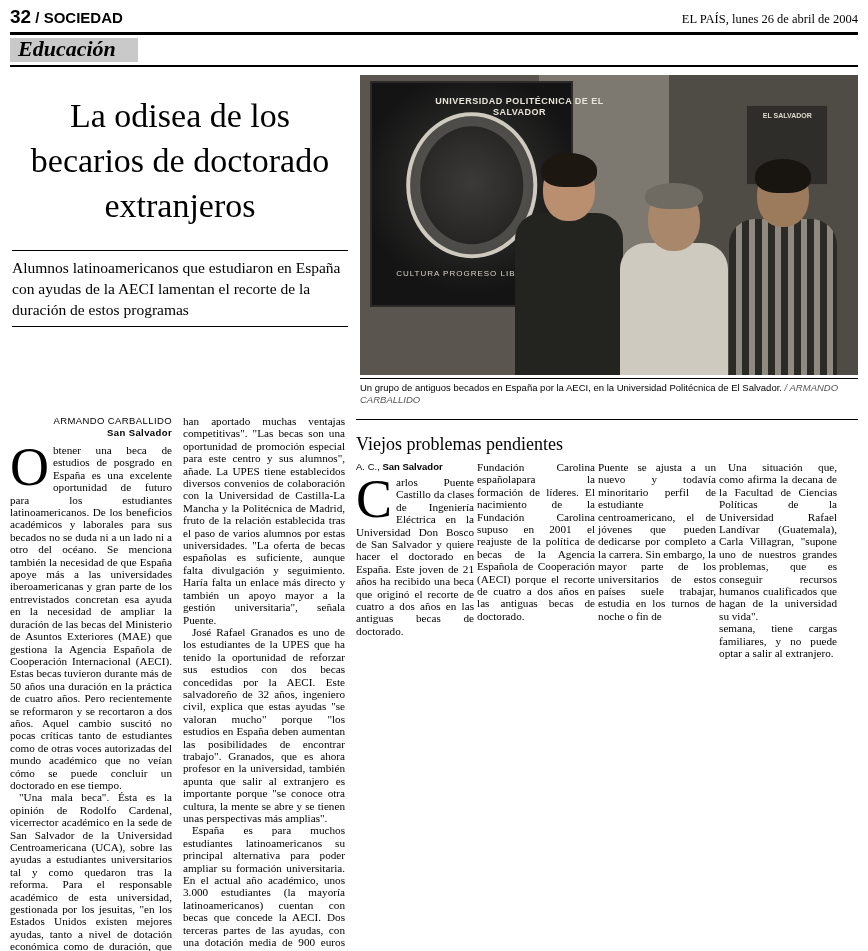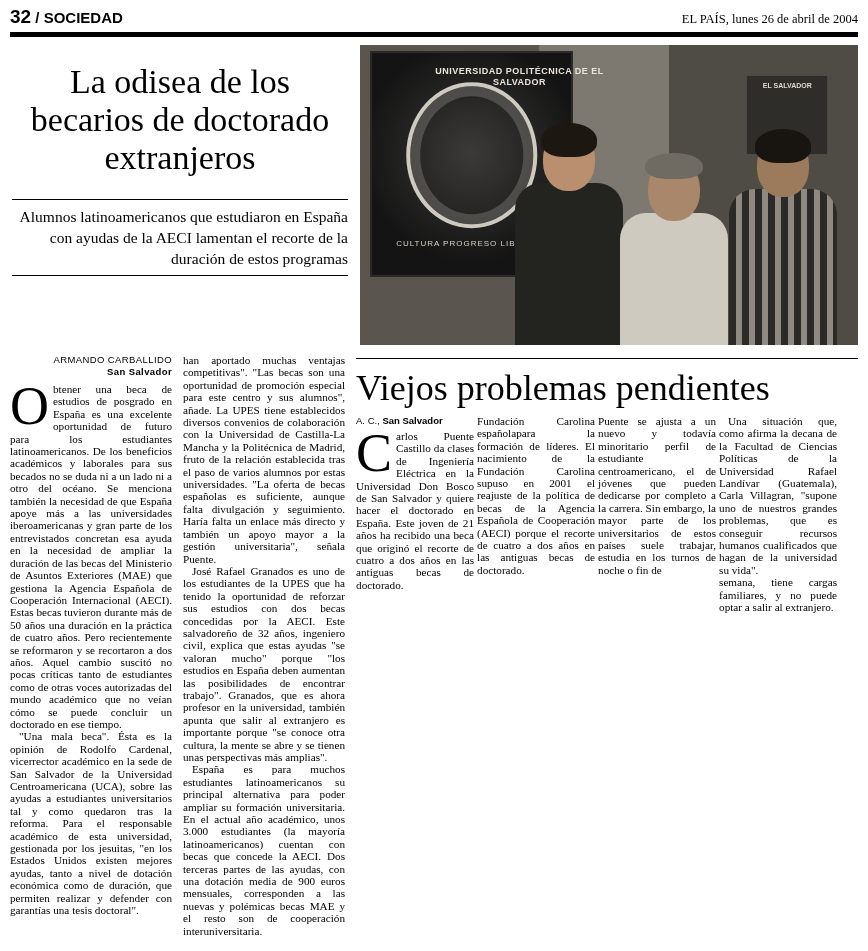--- a/index.html
+++ b/index.html
@@ -36,28 +36,28 @@
 
   
   .content{position:relative;padding:0 10px;box-sizing:border-box;}
 
   .top-area{display:flex;gap:10px;margin-top:8px;}
   .headline-col{width:340px;}
   .photo-col{flex:1;}
 
   h1.headline{
     font-family:"Liberation Serif",serif;
-    font-size:34px;line-height:38px;font-weight:normal;
+    font-size:34px;line-height:45px;font-weight:normal;
     text-align:center;margin:18px 0 0 0;padding:0 4px;
   }
 
   .subhead-rule{height:1px;background:#000;margin:22px 2px 6px 2px;}
   .subhead{
     font-family:"Liberation Serif",serif;
-    font-size:15.5px;line-height:21px;text-align:right;margin:0 2px;
+    font-size:15.5px;line-height:21px;text-align:left;margin:0 2px;
   }
   .subhead-rule-b{height:1px;background:#000;margin:6px 2px 0 2px;}
 
   
   .photo{
     width:100%;height:300px;position:relative;overflow:hidden;
     background:#6f6a64;
     border:0;
   }
   .photo .wall{
@@ -145,22 +145,22 @@
   .byline .name{display:block;}
   .byline .place{display:block;font-weight:bold;}
   .dropcap{
     float:left;font-family:"Liberation Serif",serif;font-size:54px;line-height:42px;
     padding:2px 4px 0 0;font-weight:normal;
   }
 
   
   .right-block{width:505px;}
   h2.viejos{
-    font-family:"Liberation Serif",serif;font-size:36px;font-weight:normal;
-    margin:4px 0 6px 0;border-top:1px solid #000;padding-top:8px;
+    font-family:"Liberation Serif",serif;font-size:18px;font-weight:normal;
+    margin:4px 0 6px 0;border-top:1px solid #000;padding-top:14px;
   }
   .vcols{display:flex;gap:3px;}
   .vcol{width:118px;}
   .vbyline{
     font-family:"Liberation Sans",sans-serif;font-size:9.5px;margin:0 0 4px 0;
   }
   .vbyline b{font-weight:bold;}
 </style>
 </head>
 <body>
@@ -170,20 +170,24 @@
   <div class="masthead">
     <div class="folio">
       <span class="num">32</span>
       <span>/</span>
       <span>SOCIEDAD</span>
     </div>
     <div class="masthead-right">EL PAÍS, lunes 26 de abril de 2004</div>
   </div>
   <div class="rule-thick"></div>
 
+  <div class="section-band">
+    <div class="bg"></div>
+    <div class="label">Educación</div>
+  </div>
   <div class="band-rule"></div>
 
   <div class="content">
 
     <div class="top-area">
 
       <div class="headline-col">
         <h1 class="headline">La odisea de los becarios de doctorado extranjeros</h1>
         <div class="subhead-rule"></div>
         <div class="subhead">Alumnos latinoamericanos que estudiaron en España con ayudas de la AECI lamentan el recorte de la duración de estos programas</div>
@@ -210,20 +214,24 @@
             <div class="body"></div>
             <div class="head"></div>
             <div class="hair"></div>
           </div>
           <div class="person p3">
             <div class="body"></div>
             <div class="head"></div>
             <div class="hair"></div>
           </div>
         </div>
+        <div class="caption">
+          <span>Un grupo de antiguos becados en España por la AECI, en la Universidad Politécnica de El Salvador.</span>
+          <span class="credit">/ ARMANDO CARBALLIDO</span>
+        </div>
       </div>
 
     </div>
 
     <div class="cols">
 
       <div class="col">
         <div class="byline">
           <span class="name">ARMANDO CARBALLIDO</span>
           <span class="place">San Salvador</span>

